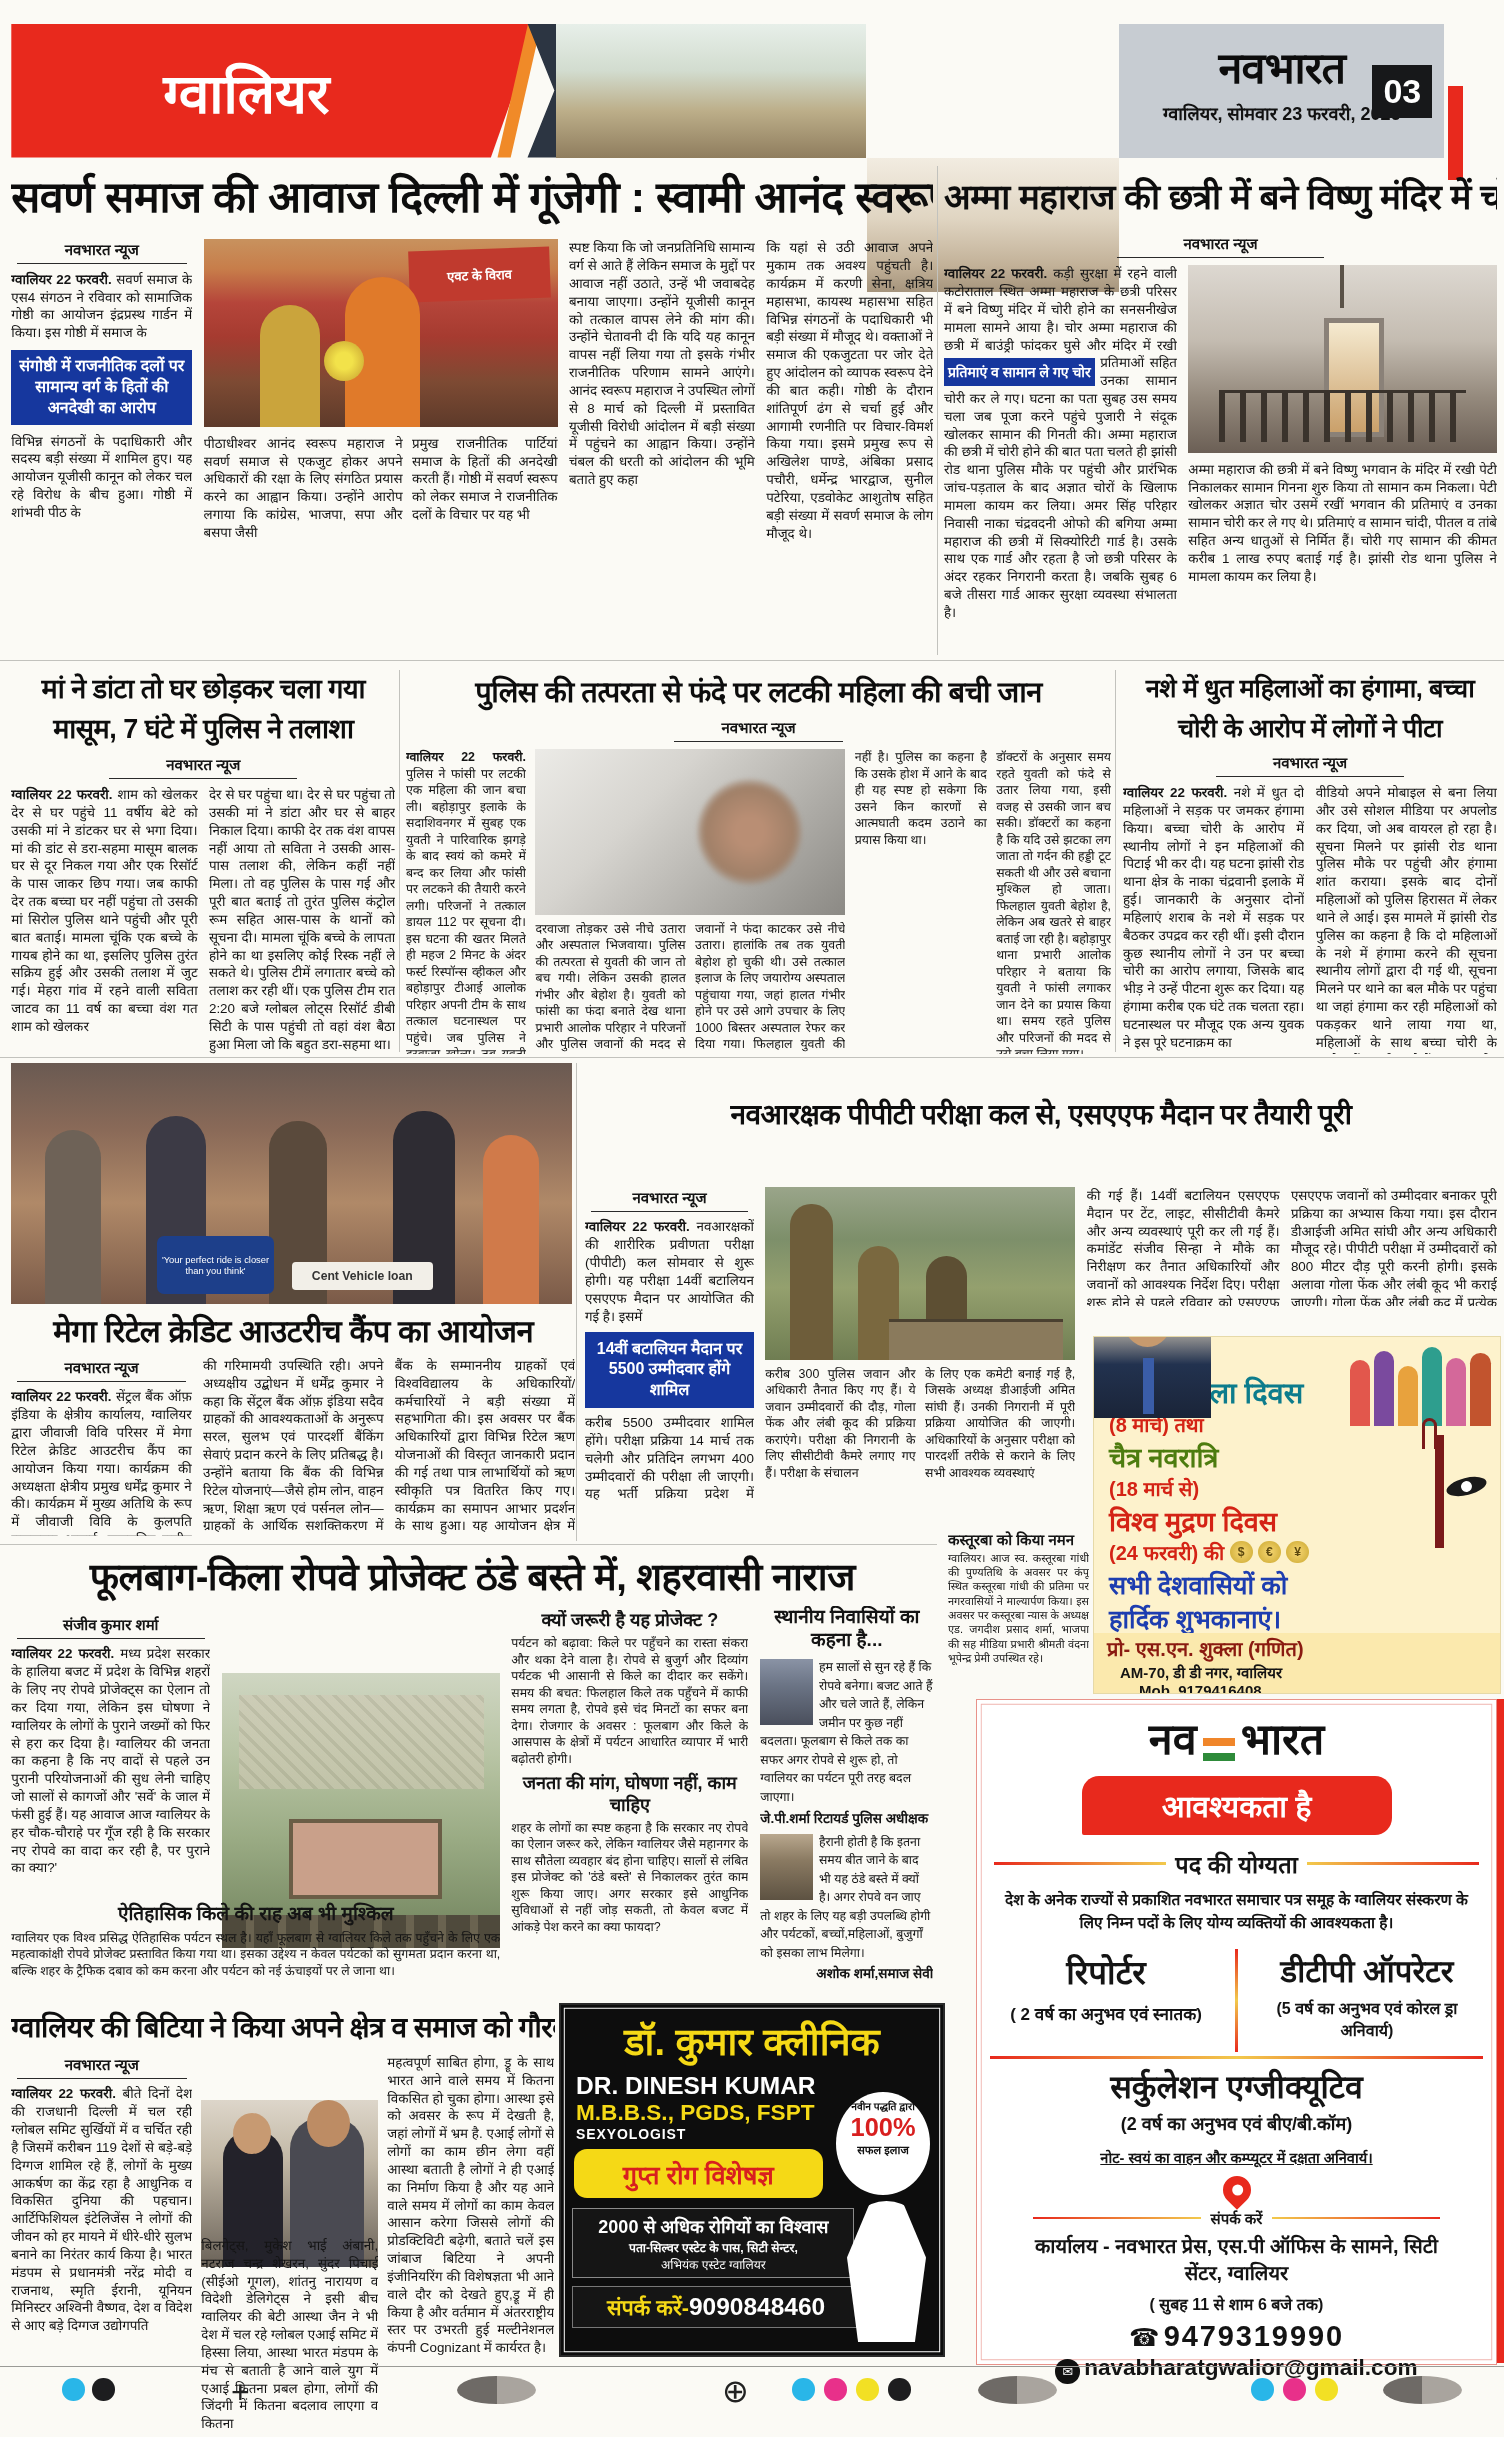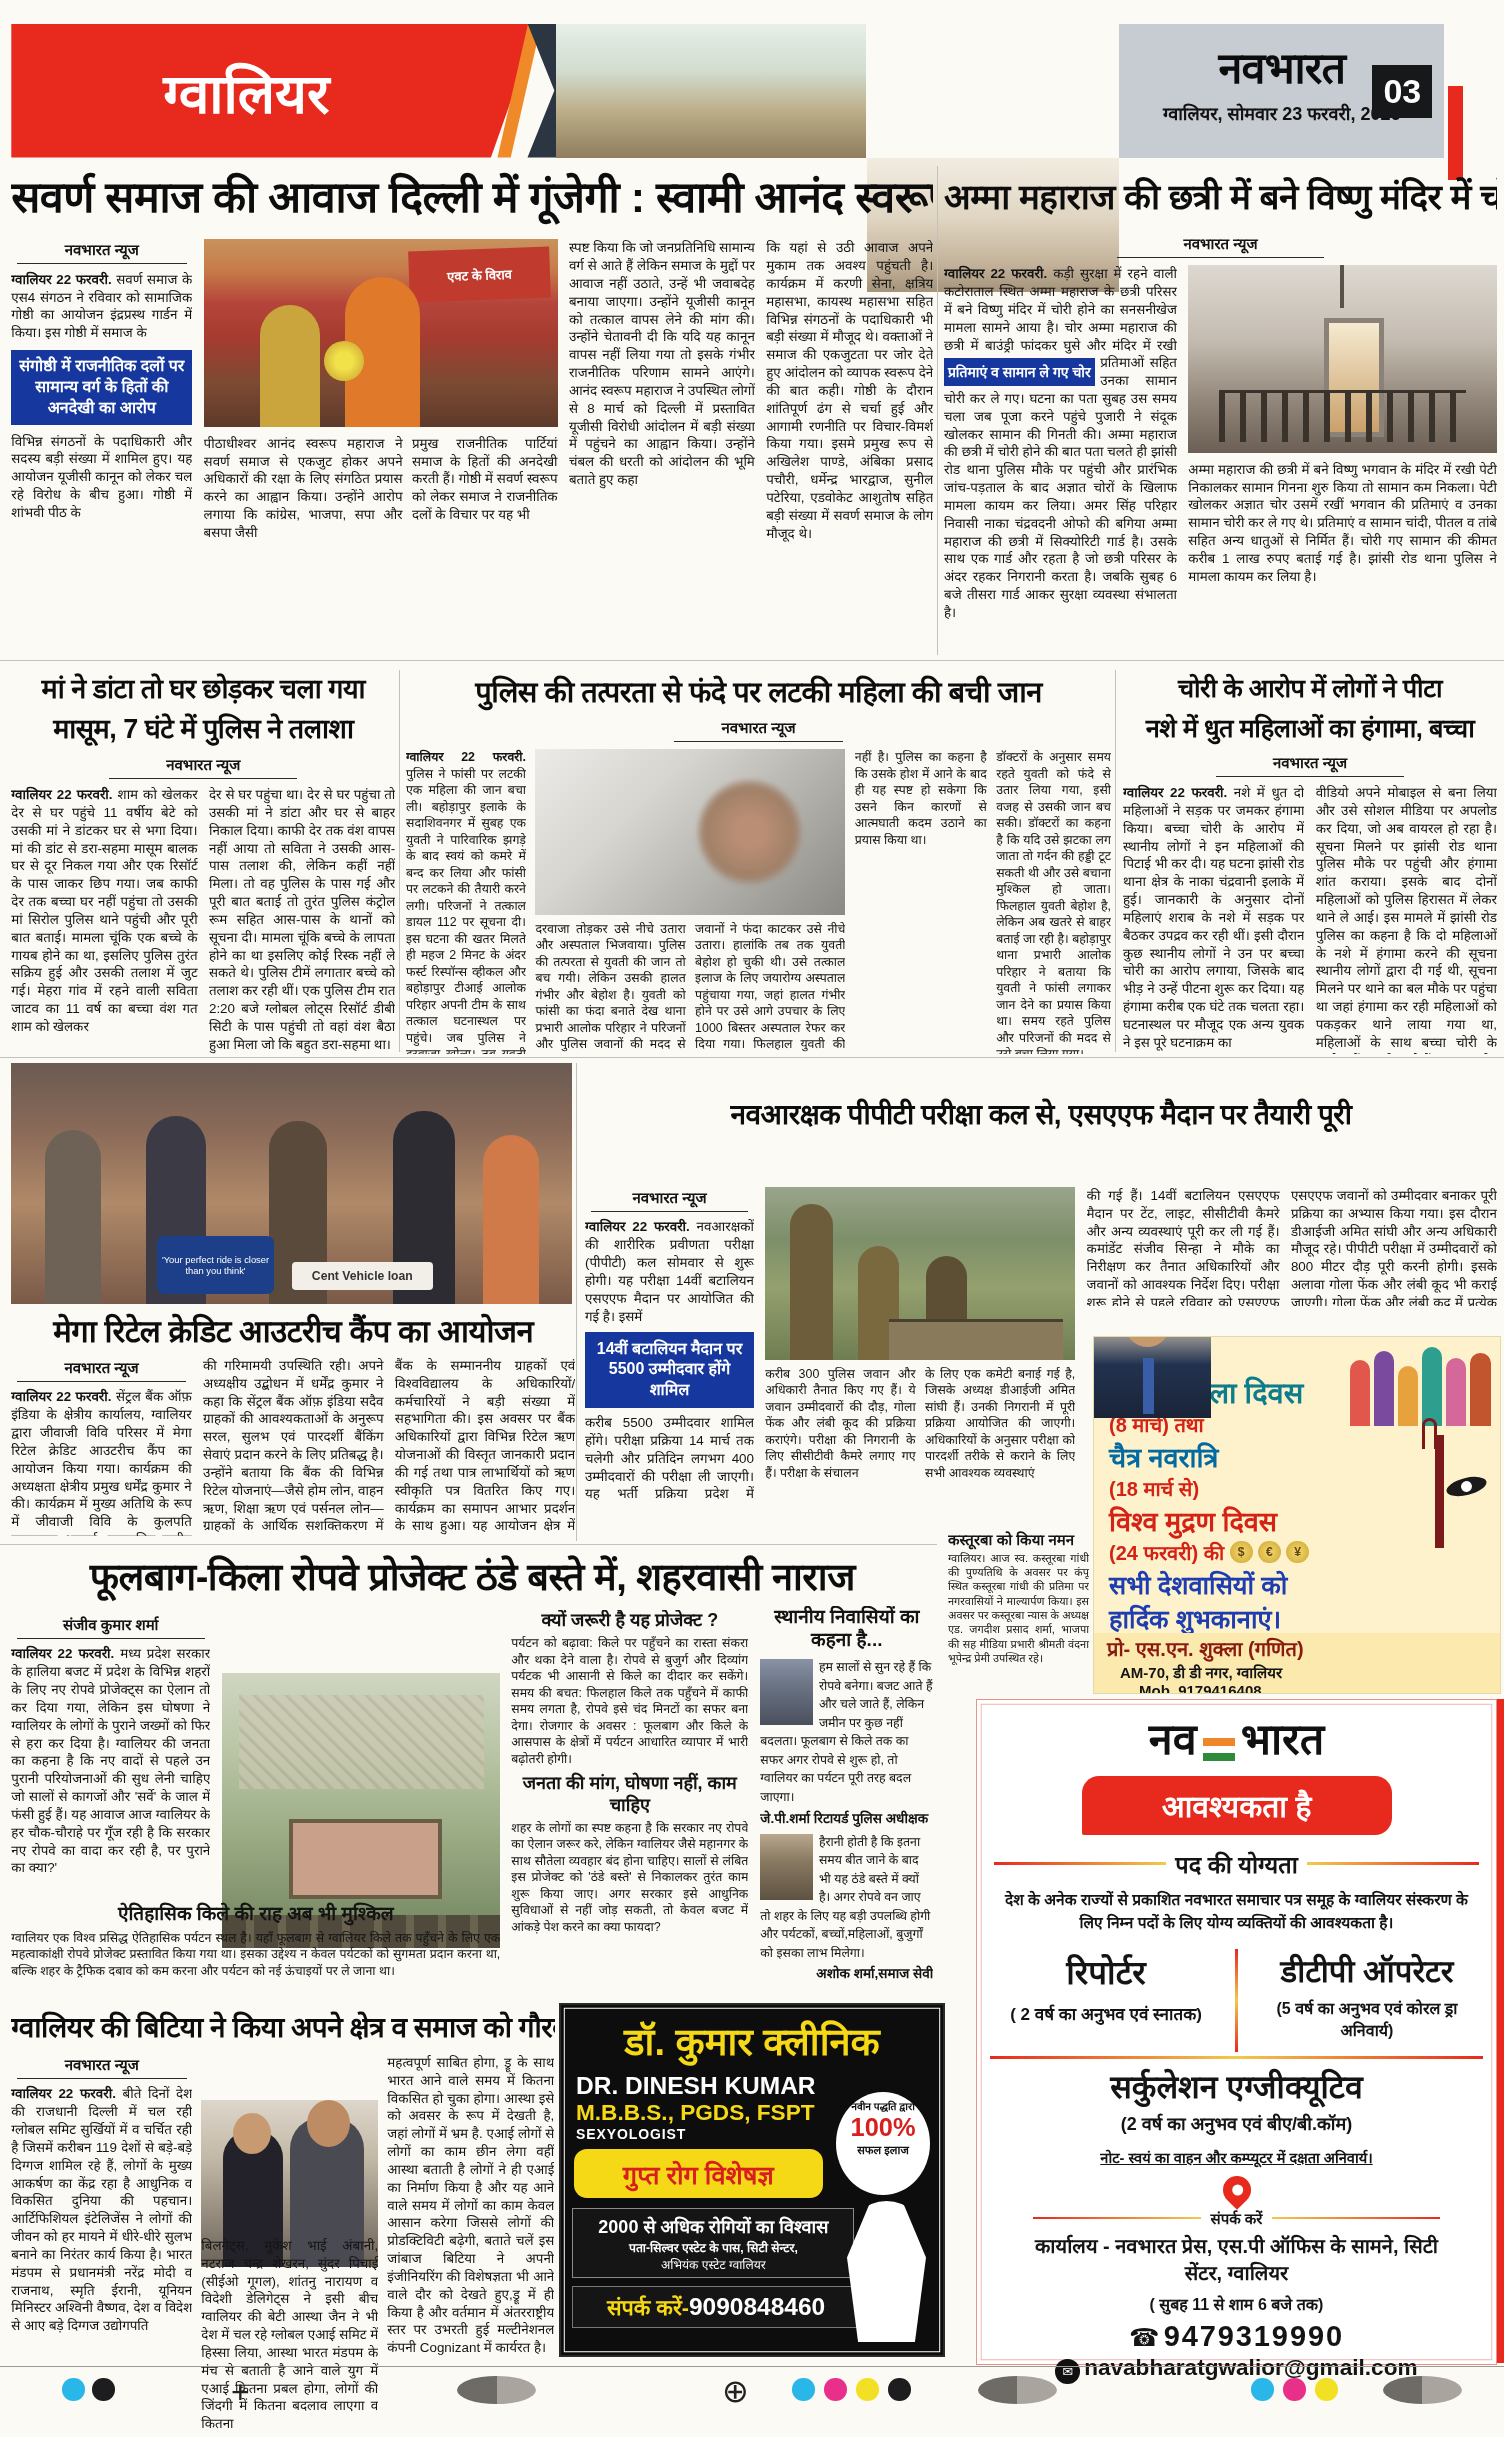--- a/index.html
+++ b/index.html
@@ -137,22 +137,22 @@
           <div class="jt sm" style="flex:1;overflow:hidden;height:141px">दरवाजा तोड़कर उसे नीचे उतारा और अस्पताल भिजवाया। पुलिस की तत्परता से युवती की जान तो बच गयी। लेकिन उसकी हालत गंभीर और बेहोश है। युवती को फांसी का फंदा बनाते देख थाना प्रभारी आलोक परिहार ने परिजनों और पुलिस जवानों की मदद से तुरंत दरवाजा तोड़ा। पुलिस ने युवती के पैर पकड़कर उसे संभाला, वहीं अन्य</div>
           <div class="jt sm" style="flex:1;overflow:hidden;height:141px">जवानों ने फंदा काटकर उसे नीचे उतारा। हालांकि तब तक युवती बेहोश हो चुकी थी। उसे तत्काल इलाज के लिए जयारोग्य अस्पताल पहुंचाया गया, जहां हालत गंभीर होने पर उसे आगे उपचार के लिए 1000 बिस्तर अस्पताल रेफर कर दिया गया। फिलहाल युवती की स्थिति गंभीर बनी हुई है।युवती फिलहाल बेहोश है और बयान देने की स्थिति में</div>
         </div>
       </div>
       <div class="jt sm" style="width:132px;flex:none;overflow:hidden">नहीं है। पुलिस का कहना है कि उसके होश में आने के बाद ही यह स्पष्ट हो सकेगा कि उसने किन कारणों से आत्मघाती कदम उठाने का प्रयास किया था।</div>
       <div class="jt sm" style="flex:1;overflow:hidden">डॉक्टरों के अनुसार समय रहते युवती को फंदे से उतार लिया गया, इसी वजह से उसकी जान बच सकी। डॉक्टरों का कहना है कि यदि उसे झटका लग जाता तो गर्दन की हड्डी टूट सकती थी और उसे बचाना मुश्किल हो जाता। फिलहाल युवती बेहोश है, लेकिन अब खतरे से बाहर बताई जा रही है। बहोड़ापुर थाना प्रभारी आलोक परिहार ने बताया कि युवती ने फांसी लगाकर जान देने का प्रयास किया था। समय रहते पुलिस और परिजनों की मदद से उसे बचा लिया गया।</div>
     </div>
   </div>
 
   <div class="abs clip" style="left:1123px;top:668px;width:374px;height:386px">
+    <div class="hl" style="font-size:25.4px;height:40px;line-height:41px">नशे में धुत महिलाओं का हंगामा, बच्चा</div>
     <div class="hl" style="font-size:25.4px;height:40px;line-height:40px">चोरी के आरोप में लोगों ने पीटा</div>
-    <div class="hl" style="font-size:25.4px;height:40px;line-height:41px">नशे में धुत महिलाओं का हंगामा, बच्चा</div>
     <div class="byline" style="width:188px;margin:3.8px auto 7.5px">नवभारत न्यूज</div>
     <div class="row" style="height:284px">
       <div class="jt" style="flex:1;overflow:hidden"><span class="dl">ग्वालियर 22 फरवरी.</span>
         <span>नशे में धुत दो महिलाओं ने सड़क पर जमकर हंगामा किया। बच्चा चोरी के आरोप में स्थानीय लोगों ने इन महिलाओं की पिटाई भी कर दी। यह घटना झांसी रोड थाना क्षेत्र के नाका चंद्रवानी इलाके में हुई। जानकारी के अनुसार दोनों महिलाएं शराब के नशे में सड़क पर बैठकर उपद्रव कर रही थीं। इसी दौरान कुछ स्थानीय लोगों ने उन पर बच्चा चोरी का आरोप लगाया, जिसके बाद भीड़ ने उन्हें पीटना शुरू कर दिया। यह हंगामा करीब एक घंटे तक चलता रहा। घटनास्थल पर मौजूद एक अन्य युवक ने इस पूरे घटनाक्रम का</span></div>
       <div class="jt" style="flex:1;overflow:hidden">वीडियो अपने मोबाइल से बना लिया और उसे सोशल मीडिया पर अपलोड कर दिया, जो अब वायरल हो रहा है। सूचना मिलने पर झांसी रोड थाना पुलिस मौके पर पहुंची और हंगामा शांत कराया। इसके बाद दोनों महिलाओं को पुलिस हिरासत में लेकर थाने ले आई। इस मामले में झांसी रोड पुलिस का कहना है कि दो महिलाओं के नशे में हंगामा करने की सूचना स्थानीय लोगों द्वारा दी गई थी, सूचना मिलने पर थाने का बल मौके पर पहुंचा था जहां हंगामा कर रही महिलाओं को पकड़कर थाने लाया गया था, महिलाओं के साथ बच्चा चोरी के आरोप में स्थानीय लोगों द्वारा मारपीट भी की गई थी।</div>
     </div>
   </div>
 
   <div class="abs clip" style="left:11.3px;top:1063px;width:564px;height:480px">
     <div class="ph" style="width:561px;height:241px;background:linear-gradient(180deg,#6a5a52 0%,#8a6a58 28%,#b08968 58%,#7a5a48 100%)">
@@ -210,21 +210,21 @@
   <div class="abs clip" style="left:948px;top:1529px;width:141px;height:162px">
     <div style="font-weight:800;font-size:15px">कस्तूरबा को किया नमन</div>
     <div class="jt" style="font-size:11px;line-height:1.3;margin-top:1.9px">ग्वालियर। आज स्व. कस्तूरबा गांधी की पुण्यतिथि के अवसर पर कंपू स्थित कस्तूरबा गांधी की प्रतिमा पर नगरवासियों ने माल्यार्पण किया। इस अवसर पर कस्तूरबा न्यास के अध्यक्ष एड. जगदीश प्रसाद शर्मा, भाजपा की सह मीडिया प्रभारी श्रीमती वंदना भूपेन्द्र प्रेमी उपस्थित रहे।</div>
   </div>
 
   <div class="abs clip" style="left:1093px;top:1336px;width:406px;height:356px;background:#fdf2cc;border:0.9px solid #e6d9a8">
     <div style="position:absolute;left:15px;top:7.5px;width:245px">
       <div style="color:#d42315;font-weight:800;font-size:20px">आगामी</div>
       <div style="color:#0d7c8c;font-weight:800;font-size:29px">विश्व महिला दिवस</div>
       <div style="color:#d42315;font-weight:800;font-size:20px">(8 मार्च) तथा</div>
-      <div style="color:#0369a1;font-weight:800;font-size:27px">चैत्र नवरात्रि</div>
+      <div style="color:#4d7c0f;font-weight:800;font-size:27px">चैत्र नवरात्रि</div>
       <div style="color:#d42315;font-weight:800;font-size:20px">(18 मार्च से)</div>
       <div style="color:#d42315;font-weight:800;font-size:27px">विश्व मुद्रण दिवस</div>
       <div style="display:flex;align-items:center;gap:5.6px">
         <span style="color:#d42315;font-weight:800;font-size:20px">(24 फरवरी) की</span>
         <span style="width:22.6px;height:22.6px;border-radius:50%;background:radial-gradient(circle,#f7d774,#caa72e);display:inline-flex;align-items:center;justify-content:center;font-size:12.2px;font-weight:700;color:#5d4a10">$</span>
         <span style="width:22.6px;height:22.6px;border-radius:50%;background:radial-gradient(circle,#f7d774,#caa72e);display:inline-flex;align-items:center;justify-content:center;font-size:12.2px;font-weight:700;color:#5d4a10">€</span>
         <span style="width:22.6px;height:22.6px;border-radius:50%;background:radial-gradient(circle,#f7d774,#caa72e);display:inline-flex;align-items:center;justify-content:center;font-size:12.2px;font-weight:700;color:#5d4a10">¥</span>
       </div>
       <div style="color:#1d3db0;font-weight:800;font-size:25.4px;margin-top:1.9px">सभी देशवासियों को</div>
       <div style="color:#1d3db0;font-weight:800;font-size:25.4px">हार्दिक शुभकानाएं।</div>

